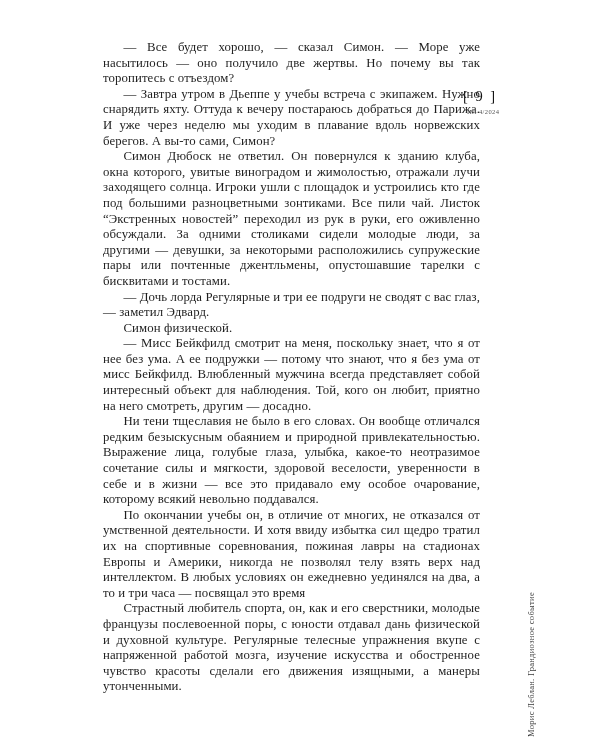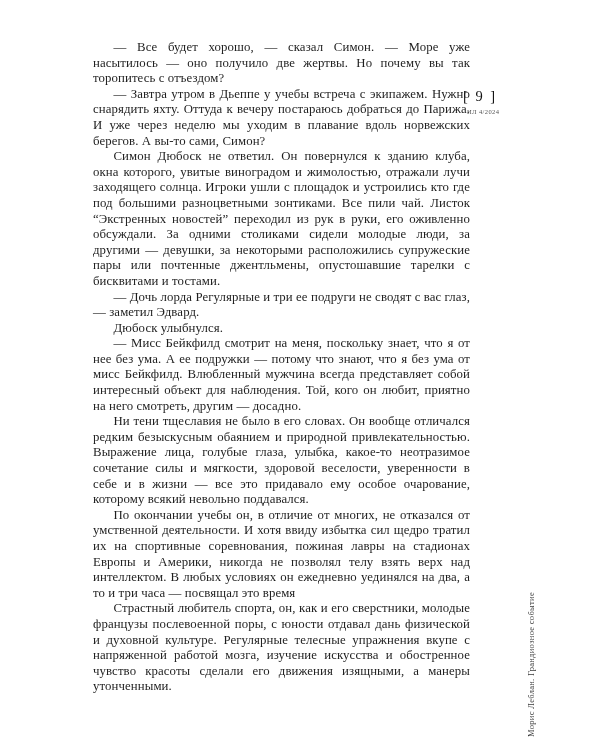--- a/index.html
+++ b/index.html
@@ -11,21 +11,21 @@
     position: relative;
     width: 600px;
     height: 750px;
     background: #ffffff;
     overflow: hidden;
     font-family: "Liberation Serif", "DejaVu Serif", serif;
     color: #1e1e1e;
   }
   .text-column {
     position: absolute;
-    left: 93px;
+    left: 103px;
     top: 40px;
     width: 377px;
     font-size: 12.8px;
     line-height: 15.6px;
     text-align: justify;
     letter-spacing: 0.1px;
   }
   .text-column p {
     margin: 0;
     padding: 0;
@@ -74,21 +74,21 @@
 </head>
 <body>
 
 <div class="book-page">
 
   <div class="text-column">
     <p>— Все будет хорошо, — сказал Симон. — Море уже насытилось — оно получило две жертвы. Но почему вы так торопитесь с отъездом?</p>
     <p>— Завтра утром в Дьеппе у учебы встреча с экипажем. Нужно снарядить яхту. Оттуда к вечеру постараюсь добраться до Парижа. И уже через неделю мы уходим в плавание вдоль норвежских берегов. А вы-то сами, Симон?</p>
     <p>Симон Дюбоск не ответил. Он повернулся к зданию клуба, окна которого, увитые виноградом и жимолостью, отражали лучи заходящего солнца. Игроки ушли с площадок и устроились кто где под большими разноцветными зонтиками. Все пили чай. Листок “Экстренных новостей” переходил из рук в руки, его оживленно обсуждали. За одними столиками сидели молодые люди, за другими — девушки, за некоторыми расположились супружеские пары или почтенные джентльмены, опустошавшие тарелки с бисквитами и тостами.</p>
     <p>— Дочь лорда Регулярные и три ее подруги не сводят с вас глаз, — заметил Эдвард.</p>
-    <p>Дюбоск улыбнулся.</p>
+    <p>Симон физической.</p>
     <p>— Мисс Бейкфилд смотрит на меня, поскольку знает, что я от нее без ума. А ее подружки — потому что знают, что я без ума от мисс Бейкфилд. Влюбленный мужчина всегда представляет собой интересный объект для наблюдения. Той, кого он любит, приятно на него смотреть, другим — досадно.</p>
     <p>Ни тени тщеславия не было в его словах. Он вообще отличался редким безыскусным обаянием и природной привлекательностью. Выражение лица, голубые глаза, улыбка, какое-то неотразимое сочетание силы и мягкости, здоровой веселости, уверенности в себе и в жизни — все это придавало ему особое очарование, которому всякий невольно поддавался.</p>
     <p>По окончании учебы он, в отличие от многих, не отказался от умственной деятельности. И хотя ввиду избытка сил щедро тратил их на спортивные соревнования, пожиная лавры на стадионах Европы и Америки, никогда не позволял телу взять верх над интеллектом. В любых условиях он ежедневно уединялся на два, а то и три часа — посвящал это время</p>
     <p>Страстный любитель спорта, он, как и его сверстники, молодые французы послевоенной поры, с юности отдавал дань физической и духовной культуре. Регулярные телесные упражнения вкупе с напряженной работой мозга, изучение искусства и обостренное чувство красоты сделали его движения изящными, а манеры утонченными.</p>
   </div>
 
   <div class="page-marginalia">
     <div class="page-number">[ 9 ]</div>
     <div class="edition-label">ИЛ 4/2024</div>
   </div>

